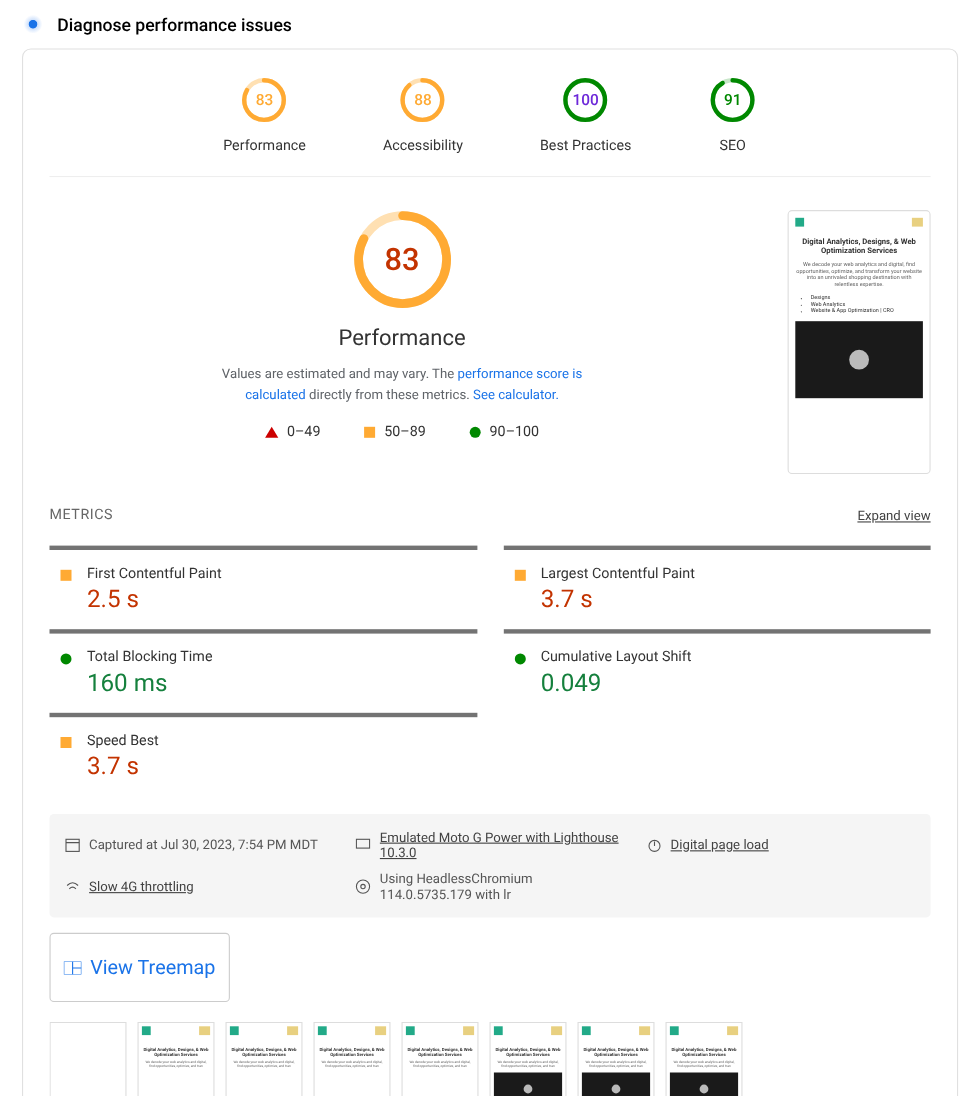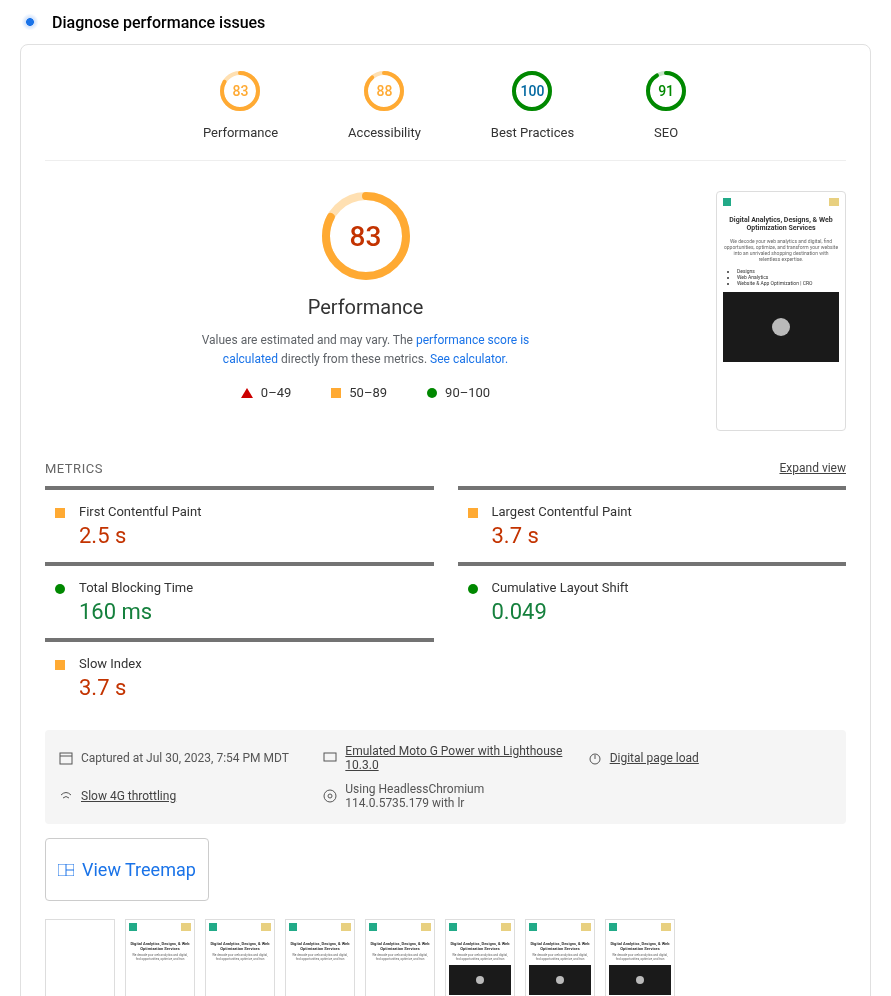--- a/index.html
+++ b/index.html
@@ -30,21 +30,21 @@
 .circ-green{width:10px;height:10px;border-radius:50%;background:#080}
 .screenshot-main{width:130px;height:240px;border:1px solid #ddd;border-radius:4px;padding:6px;font-size:6px}
 .ss-header{display:flex;justify-content:space-between;align-items:center;margin-bottom:10px}
 .ss-logo{width:8px;height:8px;background:#2a8}
 .ss-burger{width:10px;height:8px;background:#e8d080}
 .ss-title{text-align:center;font-weight:700;font-size:7px;margin-bottom:6px}
 .ss-body{font-size:5px;color:#666;text-align:center;margin-bottom:6px}
 .ss-list{font-size:5px;margin-left:14px;margin-bottom:6px}
 .ss-video{height:70px;background:#1a1a1a;position:relative;margin-top:6px}
 .ss-video:after{content:"";position:absolute;top:50%;left:50%;transform:translate(-50%,-50%);width:18px;height:18px;border-radius:50%;background:rgba(255,255,255,.7)}
-.metrics-header{display:flex;justify-content:space-between;margin-bottom:10px}
+.metrics-header{display:flex;justify-content:space-between;align-items:center;margin-bottom:20px}
 .metrics-title{font-size:13px;color:#666;letter-spacing:0.5px}
 .expand-link{font-size:12px;color:#424242;text-decoration:underline;cursor:pointer}
 .metrics-grid{display:grid;grid-template-columns:1fr 1fr;gap:0 24px}
 .metric{display:flex;gap:14px;padding:14px 10px;border-top:4px solid #737373}
 .metric-icon{margin-top:4px}
 .metric-name{font-size:13px;color:#333;margin-bottom:4px}
 .metric-value{font-size:22px;font-weight:400}
 .val-orange{color:#c33300}
 .val-green{color:#15803d}
 .capture-box{background:#f5f5f5;border-radius:4px;padding:14px;margin-top:16px;display:grid;grid-template-columns:1fr 1fr 1fr;gap:10px 20px;font-size:12px;color:#555}
@@ -79,21 +79,21 @@
     <div class="gauge"><svg width="44" height="44">
               <circle cx="22" cy="22" r="18" fill="none" stroke="#ffe0b2" stroke-width="4"></circle>
               <circle cx="22" cy="22" r="18" fill="none" stroke="#fa3" stroke-width="4" stroke-dasharray="99.52565526572465 113.09733552923255" stroke-linecap="round"></circle>
             </svg><div class="gauge-text" style="color:#fa3">88</div></div>
     <div class="gauge-label">Accessibility</div>
   </div>
         <div class="gauge-item">
     <div class="gauge"><svg width="44" height="44">
               <circle cx="22" cy="22" r="18" fill="none" stroke="#c8e6c9" stroke-width="4"></circle>
               <circle cx="22" cy="22" r="18" fill="none" stroke="#080" stroke-width="4" stroke-dasharray="113.09733552923255 113.09733552923255" stroke-linecap="round"></circle>
-            </svg><div class="gauge-text" style="color:#0369a1">100</div></div>
+            </svg><div class="gauge-text" style="color:#6d28d9">100</div></div>
     <div class="gauge-label">Best Practices</div>
   </div>
         <div class="gauge-item">
     <div class="gauge"><svg width="44" height="44">
               <circle cx="22" cy="22" r="18" fill="none" stroke="#c8e6c9" stroke-width="4"></circle>
               <circle cx="22" cy="22" r="18" fill="none" stroke="#080" stroke-width="4" stroke-dasharray="102.91857533160163 113.09733552923255" stroke-linecap="round"></circle>
             </svg><div class="gauge-text" style="color:#080">91</div></div>
     <div class="gauge-label">SEO</div>
   </div>
       </div>
@@ -181,21 +181,21 @@
     <div>
             <div class="metric-name">Cumulative Layout Shift</div>
             <div class="metric-value val-green">0.049</div>
           </div>
   </div>
         <div class="metric">
     <div class="metric-icon">
             <div class="sq-orange"></div>
           </div>
     <div>
-            <div class="metric-name">Slow Index</div>
+            <div class="metric-name">Speed Best</div>
             <div class="metric-value val-orange">3.7 s</div>
           </div>
   </div>
       </div>
 
     <div class="capture-box">
       <div class="cap-row">
           <svg width="14" height="14">
             <rect x="1" y="2" width="12" height="11" fill="none" stroke="#555"></rect>
             <line x1="1" y1="5" x2="13" y2="5" stroke="#555"></line>

